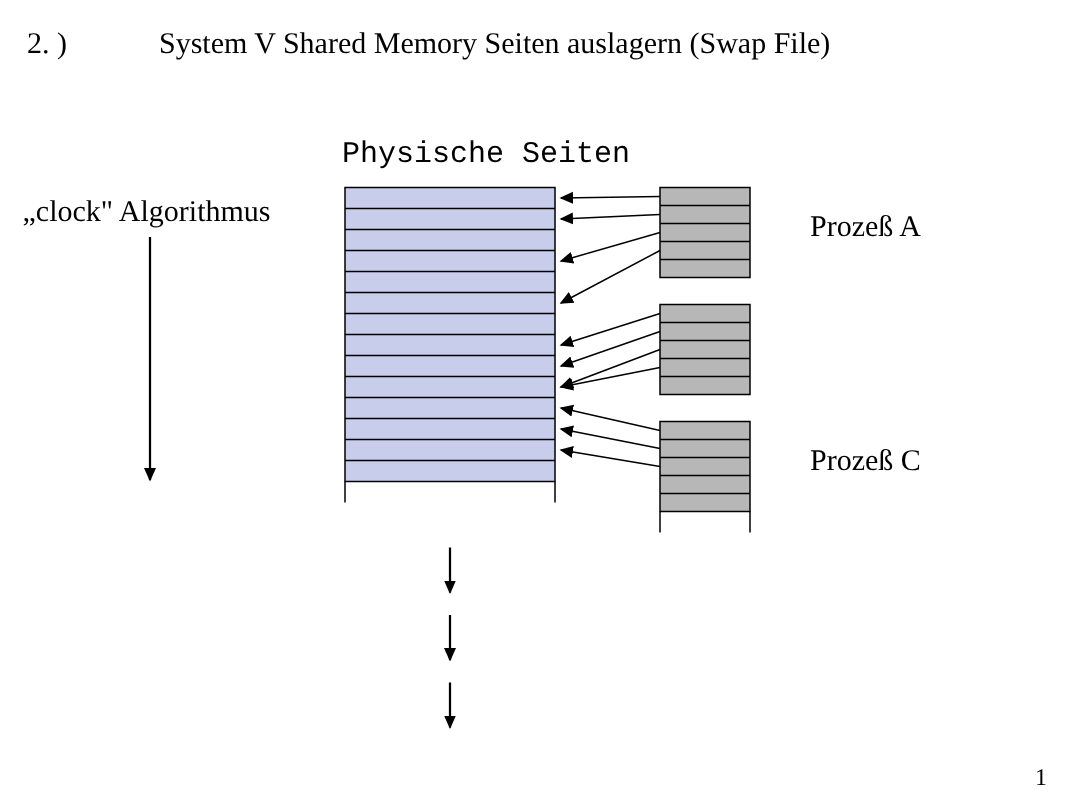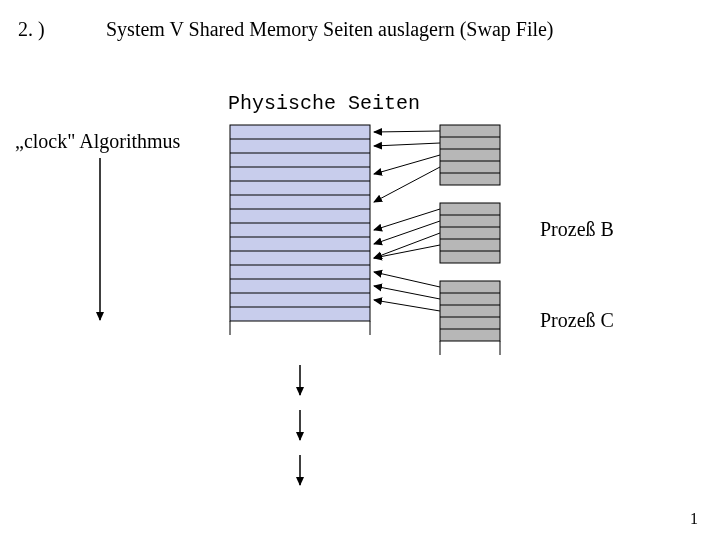--- a/index.html
+++ b/index.html
@@ -31,22 +31,22 @@
 
 <div class="stage">
 
   <div class="text" style="left:18px; top:18px;">2. )</div>
   <div class="text" style="left:62px; top:18px;margin-left:44px;">System V Shared Memory Seiten auslagern (Swap File)</div>
 
   <div class="text" style="left:228px; top:92px;font-family:Liberation Mono, monospace;">Physische Seiten</div>
 
   <div class="text" style="left:15px; top:130px;">„clock" Algorithmus</div>
 
-  <div class="text" style="left:540px; top:218px;">Prozeß B</div>
-  <div class="text" style="left:540px; top:296px;margin-top:13px;">Prozeß C</div>
+  <div class="text" style="left:540px; top:140px;">Prozeß A</div>
+  <div class="text" style="left:540px; top:296px;">Prozeß C</div>
 
   <div class="text" style="left:690px; top:510px; font-size:16px;">1</div>
 
   <svg width="720" height="540">
     <defs>
       <marker id="ah" markerWidth="10" markerHeight="10" refX="8" refY="5" orient="auto" markerUnits="userSpaceOnUse">
         <path d="M0,1 L9,5 L0,9 Z" fill="#000"></path>
       </marker>
     </defs>
 

